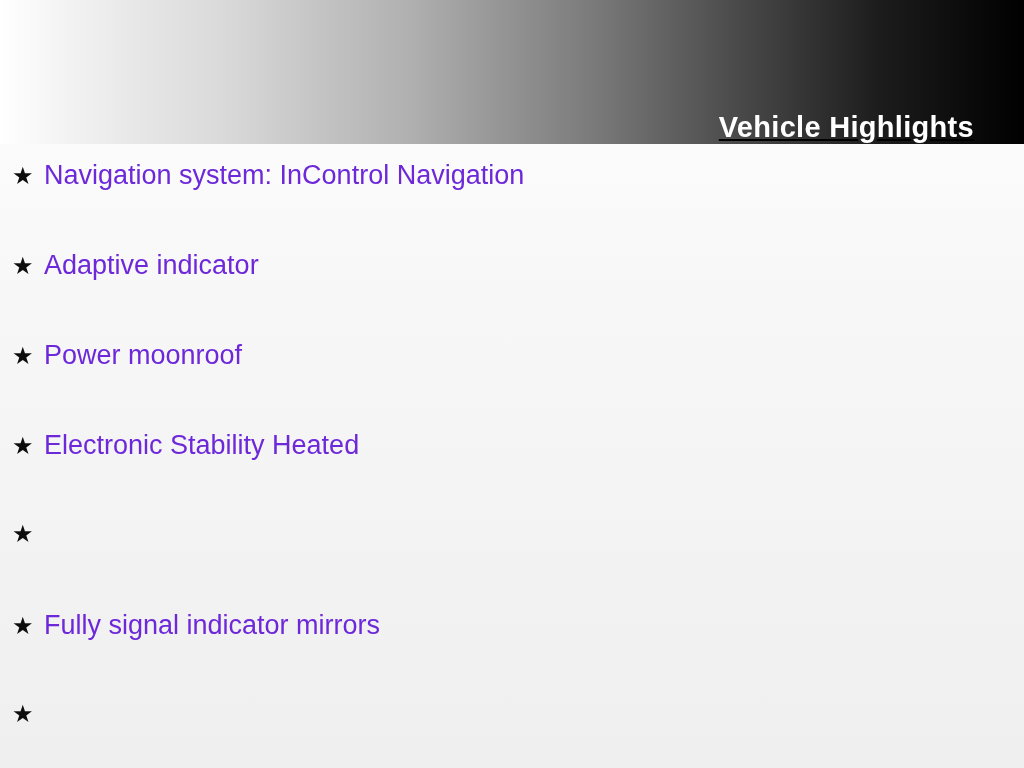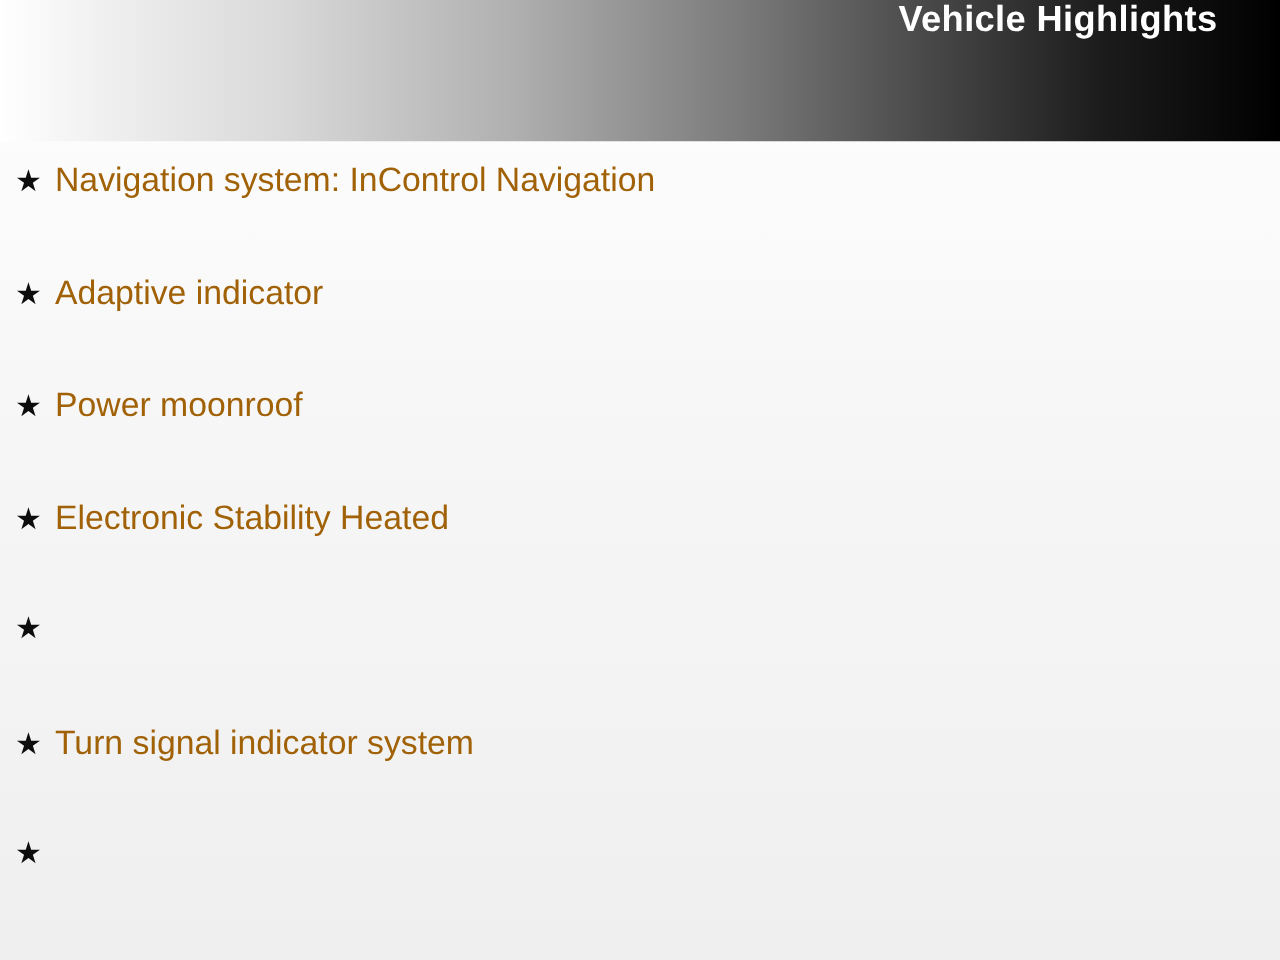--- a/index.html
+++ b/index.html
@@ -15,25 +15,26 @@
   }
   .slide {
     position: relative;
     width: 1024px;
     height: 768px;
     box-sizing: border-box;
   }
   .header-band {
     position: relative;
     width: 100%;
-    height: 113px;
+    height: 144px;
     background: linear-gradient(to right, #ffffff 0%, #f0f0f0 8%, #d9d9d9 22%, #b0b0b0 40%, #7a7a7a 58%, #4a4a4a 72%, #1c1c1c 86%, #000000 100%);
     display: flex;
-    align-items: flex-start;
+    align-items: flex-end;
     justify-content: flex-end;
+    text-decoration: underline;
   }
   .header-title {
     color: #ffffff;
     font-size: 29px;
     font-weight: bold;
     letter-spacing: 0.3px;
     padding-right: 50px;
     white-space: nowrap;
   }
   .content {
@@ -49,21 +50,21 @@
   .bullet-star {
     width: 32px;
     flex: 0 0 32px;
     font-size: 24px;
     line-height: 1;
     color: #0d0d0d;
     text-align: left;
   }
   .bullet-text {
     font-size: 27px;
-    color: #a16207;
+    color: #6d28d9;
     line-height: 1;
     white-space: nowrap;
   }
 </style>
 </head>
 <body>
 
 <div class="slide">
 
   <div class="header-band">
@@ -91,21 +92,21 @@
       <span class="bullet-star">★</span>
       <span class="bullet-text">Electronic Stability Heated</span>
     </div>
 
     <div class="bullet-row">
       <span class="bullet-star">★</span>
     </div>
 
     <div class="bullet-row">
       <span class="bullet-star">★</span>
-      <span class="bullet-text">Turn signal indicator system</span>
+      <span class="bullet-text">Fully signal indicator mirrors</span>
     </div>
 
     <div class="bullet-row">
       <span class="bullet-star">★</span>
     </div>
 
   </div>
 </div>
 
 </body></html>

